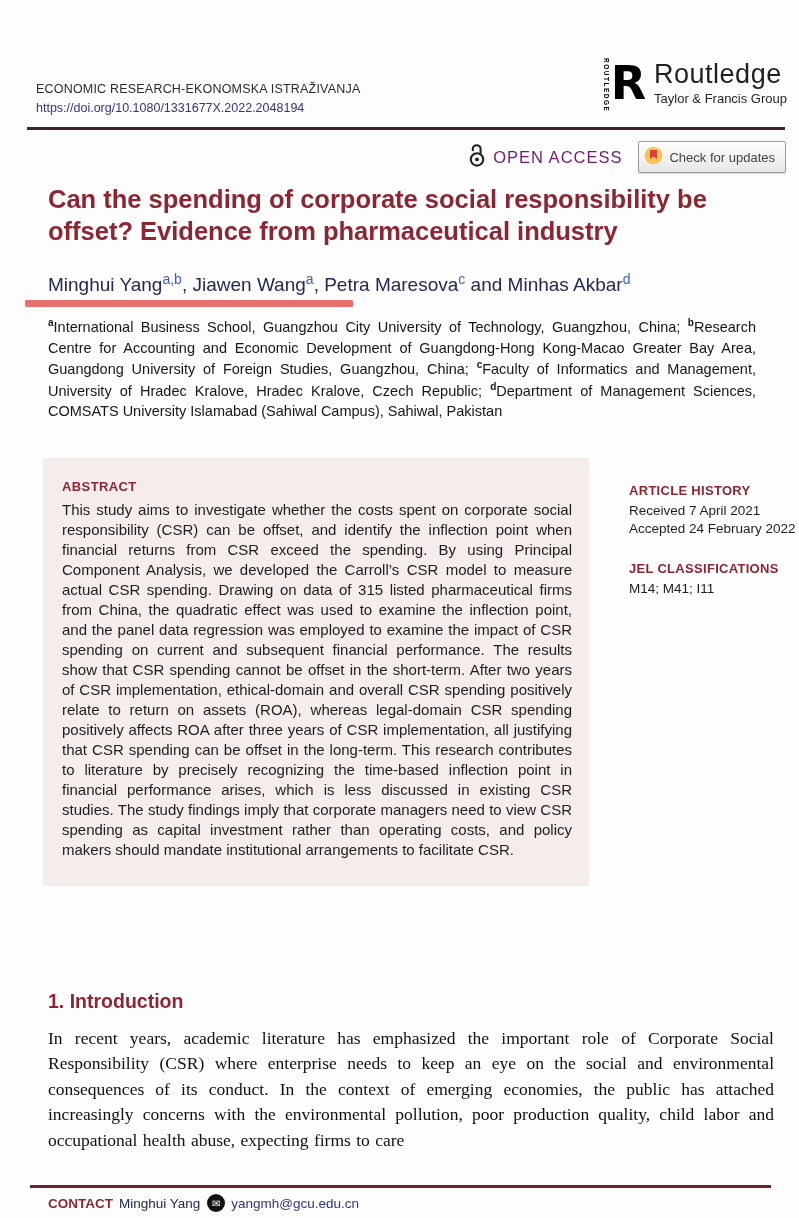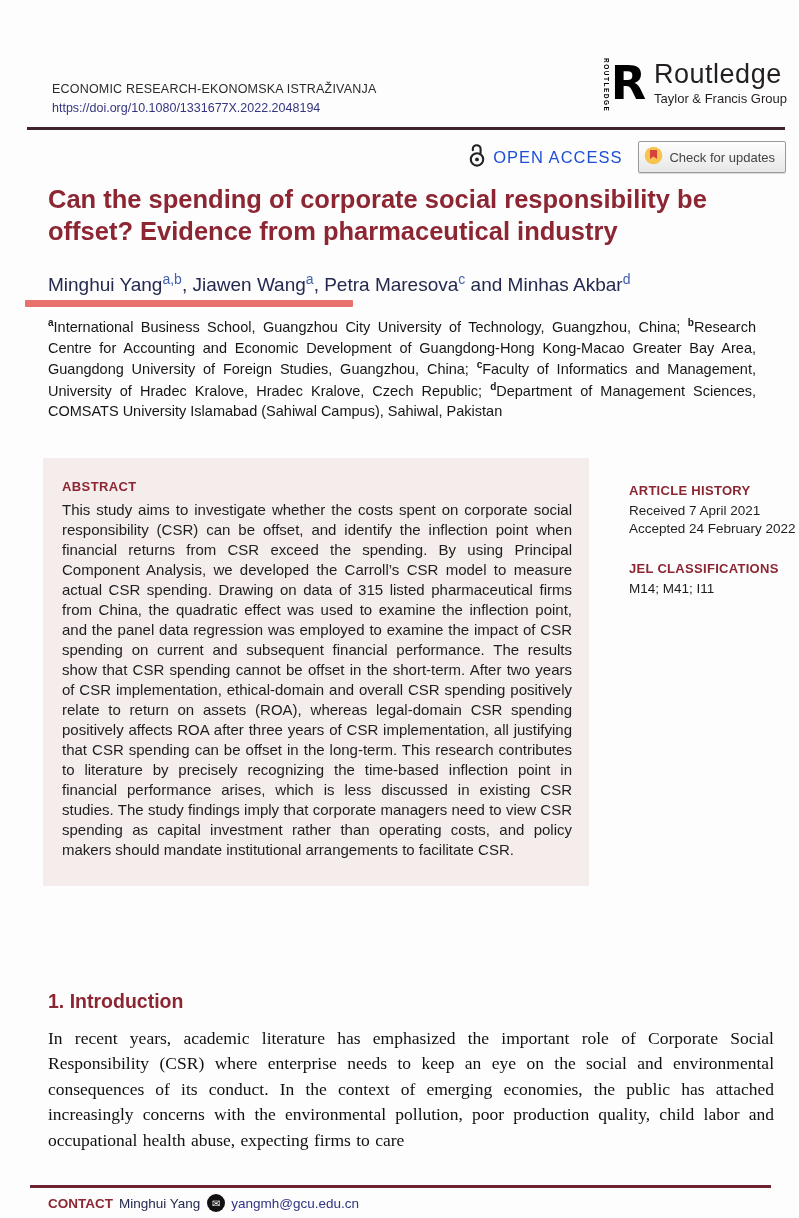--- a/index.html
+++ b/index.html
@@ -1,37 +1,37 @@
 <!DOCTYPE html>
 <html><head>
 <meta charset="utf-8">
 <style>
   html,body{margin:0;padding:0;}
   body{
     width:799px;height:1218px;position:relative;background:#fdfdfd;
     font-family:"Liberation Sans",sans-serif;color:#231f20;overflow:hidden;
   }
   
-  .journal-block{position:absolute;left:52px;top:82px;}
+  .journal-block{position:absolute;left:36px;top:82px;}
   .journal-name{font-size:12.5px;letter-spacing:.2px;color:#2b2b2b;}
   .doi-link{display:block;margin-top:5px;font-size:12.5px;color:#34357f;text-decoration:none;}
   .logo{position:absolute;right:12px;top:58px;display:flex;align-items:center;}
   .logo-vert{
     writing-mode:vertical-lr;text-orientation:mixed;font-size:6.5px;font-weight:bold;
     letter-spacing:1.5px;color:#000;height:50px;display:inline-block;margin-right:1px;
   }
   .logo-r{font-size:46px;font-weight:900;color:#000;line-height:1;margin-right:8px;font-family:"DejaVu Sans",sans-serif;}
   .logo-text{display:flex;flex-direction:column;}
   .logo-brand{font-size:27px;color:#231f20;letter-spacing:.5px;line-height:1.1;}
   .logo-tagline{font-size:13px;color:#231f20;margin-top:1px;}
   .top-rule{position:absolute;left:27px;right:14px;top:127px;height:3px;background:#42232b;}
   
   .access-row{position:absolute;right:13px;top:141px;display:flex;align-items:center;}
   .open-access{display:flex;align-items:center;margin-right:16px;}
-  .oa-label{font-size:16.5px;letter-spacing:1px;color:#1d4ed8;margin-left:6px;}
+  .oa-label{font-size:16.5px;letter-spacing:1px;color:#701a75;margin-left:6px;}
   .check-btn{
     display:flex;align-items:center;gap:6px;border:1px solid #9a9a9a;border-radius:2px;
     background:linear-gradient(#fefefe,#e7e7e7);padding:4px 10px 4px 5px;
     font-size:13px;color:#454545;box-shadow:0 1px 1px rgba(0,0,0,.15);cursor:pointer;
   }
   
   .title{position:absolute;left:48px;top:184px;width:706px;font-size:25.5px;font-weight:bold;
     color:#8c2633;line-height:1.24;}
   .authors{position:absolute;left:48px;top:271px;width:730px;font-size:19px;color:#24294f;}
   .authors sup{font-size:14px;color:#3f5fae;margin-top:24px;}

